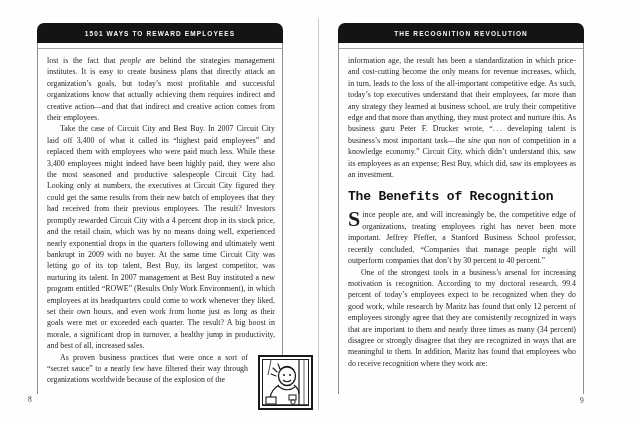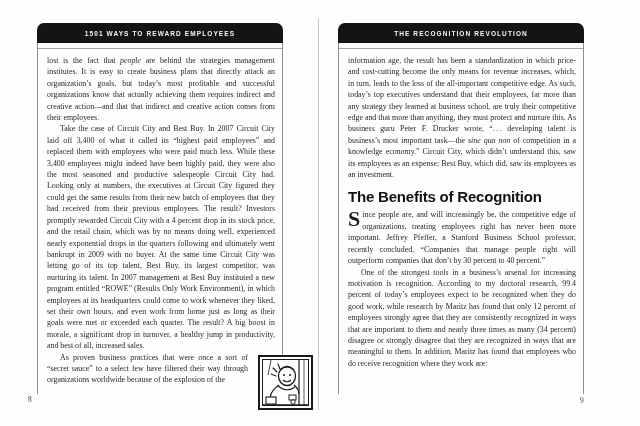--- a/index.html
+++ b/index.html
@@ -33,22 +33,22 @@
   .rule{position:absolute;top:5px;left:0;right:0;border-top:1px solid #a6a6a6;}
   .text{position:absolute;top:12px;left:9px;right:7px;}
   .text p{
     margin:0;font-size:7.9px;line-height:11.4px;text-align:justify;
     color:#262626;
   }
   .text p.indent{text-indent:13px;}
   .text p.wrap{margin-right:27px;}
   .text i{font-style:italic;}
   h2.section-head{
-    font-family:Liberation Sans, sans-serif;font-weight:bold;
-    font-size:15px;line-height:15px;letter-spacing:-0.2px;
+    font-family:Liberation Mono, monospace;font-weight:bold;
+    font-size:13px;line-height:15px;letter-spacing:-0.2px;
     margin:9px 0 5px 0;color:#111;
   }
   .dropcap{
     float:left;font-size:22px;line-height:18.5px;font-weight:bold;
     margin:1px 2px 0 0;color:#1c1c1c;
   }
   .pagenum{
     position:absolute;font-size:7.5px;color:#3a3a3a;
   }
   .pagenum.num-left{left:-9px;top:372px;}
@@ -68,21 +68,21 @@
 
   <section class="page left-pg">
     <header class="bar">
       <span>1501 WAYS TO REWARD EMPLOYEES</span>
     </header>
     <div class="box">
       <div class="rule"></div>
       <div class="text">
         <p><span>lost is the fact that </span><i>people</i><span> are behind the strategies management institutes. It is easy to create business plans that directly attack an organization’s goals, but today’s most profitable and successful organizations know that actually achieving them requires indirect and creative action—and that that indirect and creative action comes from their employees.</span></p>
         <p class="indent">Take the case of Circuit City and Best Buy. In 2007 Circuit City laid off 3,400 of what it called its “highest paid employees” and replaced them with employees who were paid much less. While these 3,400 employees might indeed have been highly paid, they were also the most seasoned and productive salespeople Circuit City had. Looking only at numbers, the executives at Circuit City figured they could get the same results from their new batch of employees that they had received from their previous employees. The result? Investors promptly rewarded Circuit City with a 4 percent drop in its stock price, and the retail chain, which was by no means doing well, experienced nearly exponential drops in the quarters following and ultimately went bankrupt in 2009 with no buyer. At the same time Circuit City was letting go of its top talent, Best Buy, its largest competitor, was nurturing its talent. In 2007 management at Best Buy instituted a new program entitled “ROWE” (Results Only Work Environment), in which employees at its headquarters could come to work whenever they liked, set their own hours, and even work from home just as long as their goals were met or exceeded each quarter. The result? A big boost in morale, a significant drop in turnover, a healthy jump in productivity, and best of all, increased sales.</p>
-        <p class="indent wrap">As proven business practices that were once a sort of “secret sauce” to a select few have filtered their way through organizations worldwide because of the explosion of the</p>
+        <p class="indent wrap">As proven business practices that were once a sort of “secret sauce” to a nearly few have filtered their way through organizations worldwide because of the explosion of the</p>
       </div>
       <figure class="spot">
         <svg viewBox="0 0 55 55" xmlns="http://www.w3.org/2000/svg">
           <rect x="1" y="1" width="53" height="53" fill="#ffffff" stroke="#1a1a1a" stroke-width="2"></rect>
           <rect x="4.5" y="4.5" width="46" height="46" fill="none" stroke="#1a1a1a" stroke-width="1"></rect>
           <line x1="41" y1="5" x2="41" y2="50" stroke="#1a1a1a" stroke-width="1.2"></line>
           <line x1="46" y1="5" x2="46" y2="50" stroke="#1a1a1a" stroke-width="0.7"></line>
           <line x1="13" y1="5" x2="10" y2="20" stroke="#1a1a1a" stroke-width="0.8"></line>
 
           <g stroke="#1a1a1a" stroke-width="1.1" stroke-linecap="round">

